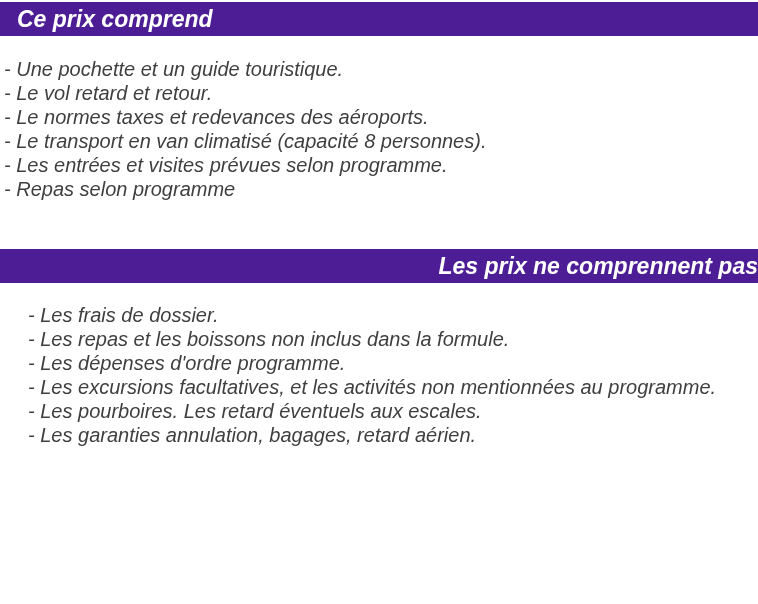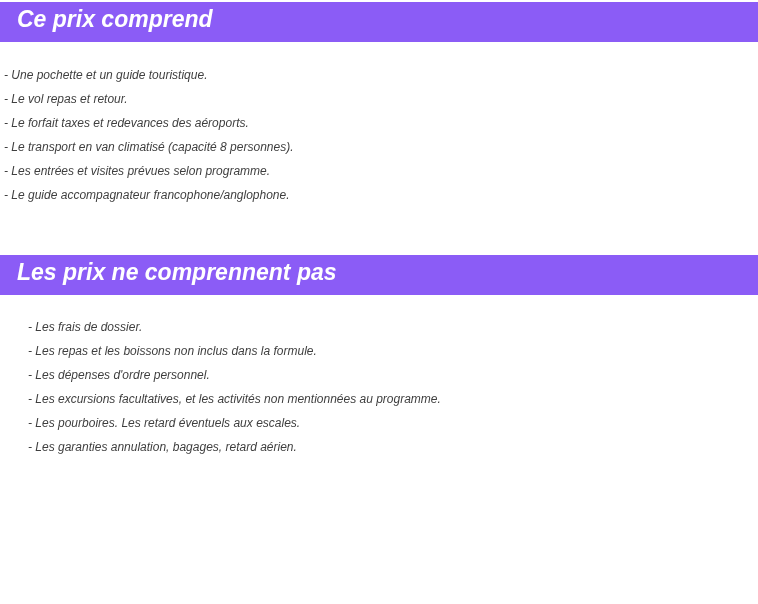--- a/index.html
+++ b/index.html
@@ -5,66 +5,66 @@
   * { box-sizing: border-box; }
   html, body { margin: 0; padding: 0; }
   body {
     width: 758px;
     height: 604px;
     background: #ffffff;
     font-family: "Liberation Sans", sans-serif;
     overflow: hidden;
   }
   .header-bar {
-    background: #8b5cf6;
-    height: 40px;
+    background: #4c1d95;
+    height: 34px;
     line-height: 34px;
     color: #ffffff;
     font-size: 23px;
     font-weight: bold;
     font-style: italic;
     padding-left: 17px;
     white-space: nowrap;
   }
   .header-bar.bar-1 { margin-top: 2px; }
-  .header-bar.bar-2 { margin-top: 48px; }
+  .header-bar.bar-2 { margin-top: 48px; text-align: right; }
   .item-list {
     font-style: italic;
     color: #3f3f3f;
-    font-size: 12px;
+    font-size: 20px;
     line-height: 24px;
     padding-left: 4px;
     white-space: nowrap;
   }
   .item-list.list-1 { margin-top: 21px; }
   .item-list.list-2 { margin-top: 20px; padding-left: 28px; }
   .list-item { height: 24px; }
 </style>
 </head>
 <body>
 
 <div>
   <div class="header-bar bar-1">
     <span>Ce prix comprend</span>
   </div>
   <div class="item-list list-1">
     <div class="list-item">- Une pochette et un guide touristique.</div>
-    <div class="list-item">- Le vol repas et retour.</div>
-    <div class="list-item">- Le forfait taxes et redevances des aéroports.</div>
+    <div class="list-item">- Le vol retard et retour.</div>
+    <div class="list-item">- Le normes taxes et redevances des aéroports.</div>
     <div class="list-item">- Le transport en van climatisé (capacité 8 personnes).</div>
     <div class="list-item">- Les entrées et visites prévues selon programme.</div>
-    <div class="list-item">- Le guide accompagnateur francophone/anglophone.</div>
+    <div class="list-item">- Repas selon programme</div>
   </div>
 </div>
 
 <div>
   <div class="header-bar bar-2">
     <span>Les prix ne comprennent pas</span>
   </div>
   <div class="item-list list-2">
     <div class="list-item">- Les frais de dossier.</div>
     <div class="list-item">- Les repas et les boissons non inclus dans la formule.</div>
-    <div class="list-item">- Les dépenses d'ordre personnel.</div>
+    <div class="list-item">- Les dépenses d'ordre programme.</div>
     <div class="list-item">- Les excursions facultatives, et les activités non mentionnées au programme.</div>
     <div class="list-item">- Les pourboires. Les retard éventuels aux escales.</div>
     <div class="list-item">- Les garanties annulation, bagages, retard aérien.</div>
   </div>
 </div>
 
 </body></html>

